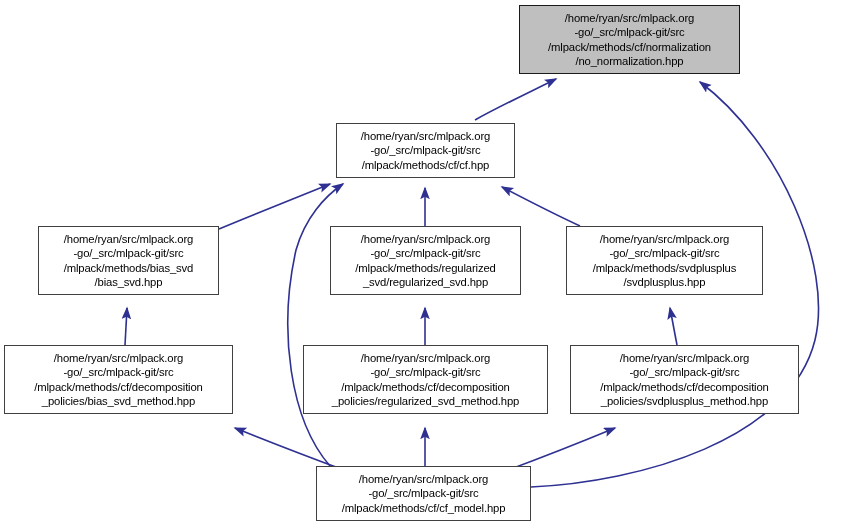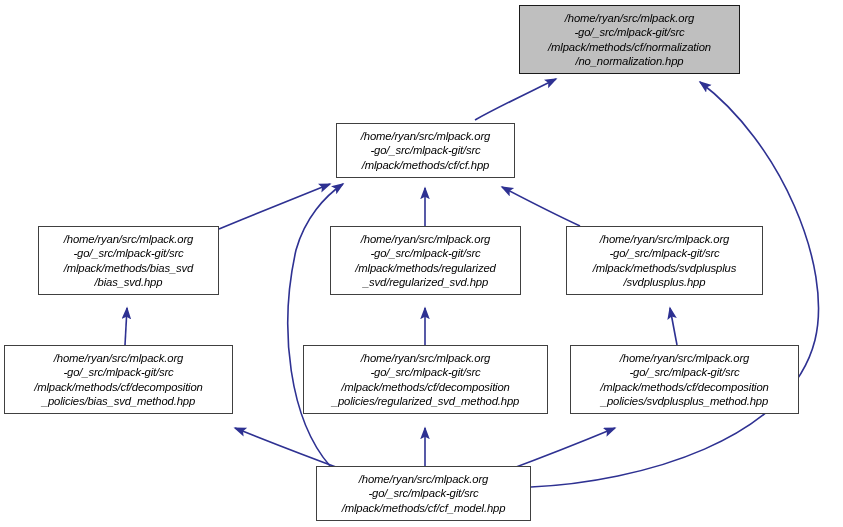--- a/index.html
+++ b/index.html
@@ -7,21 +7,20 @@
     padding: 0;
     background: #ffffff;
   }
   #graph-root {
     position: relative;
     width: 843px;
     height: 527px;
     background: #ffffff;
     font-family: "Liberation Sans", sans-serif;
     overflow: hidden;
-    font-style: italic;
   }
   #edge-layer {
     position: absolute;
     left: 0;
     top: 0;
     width: 843px;
     height: 527px;
     pointer-events: none;
   }
   .graph-node {

